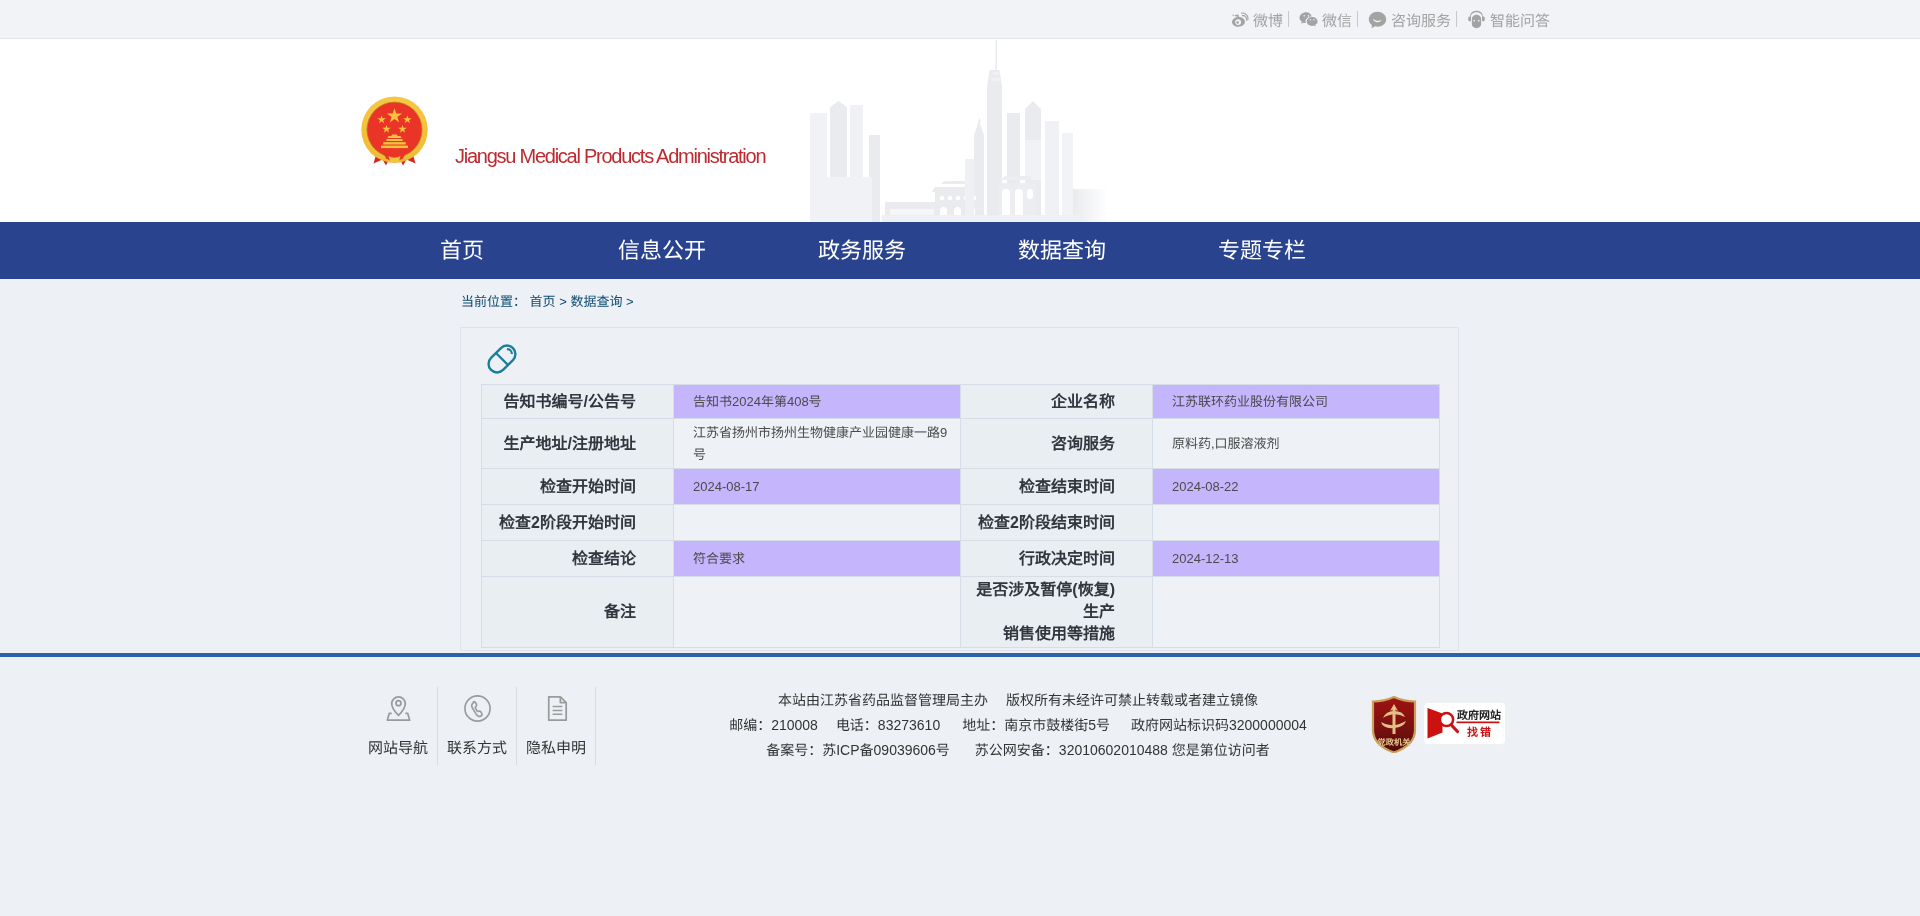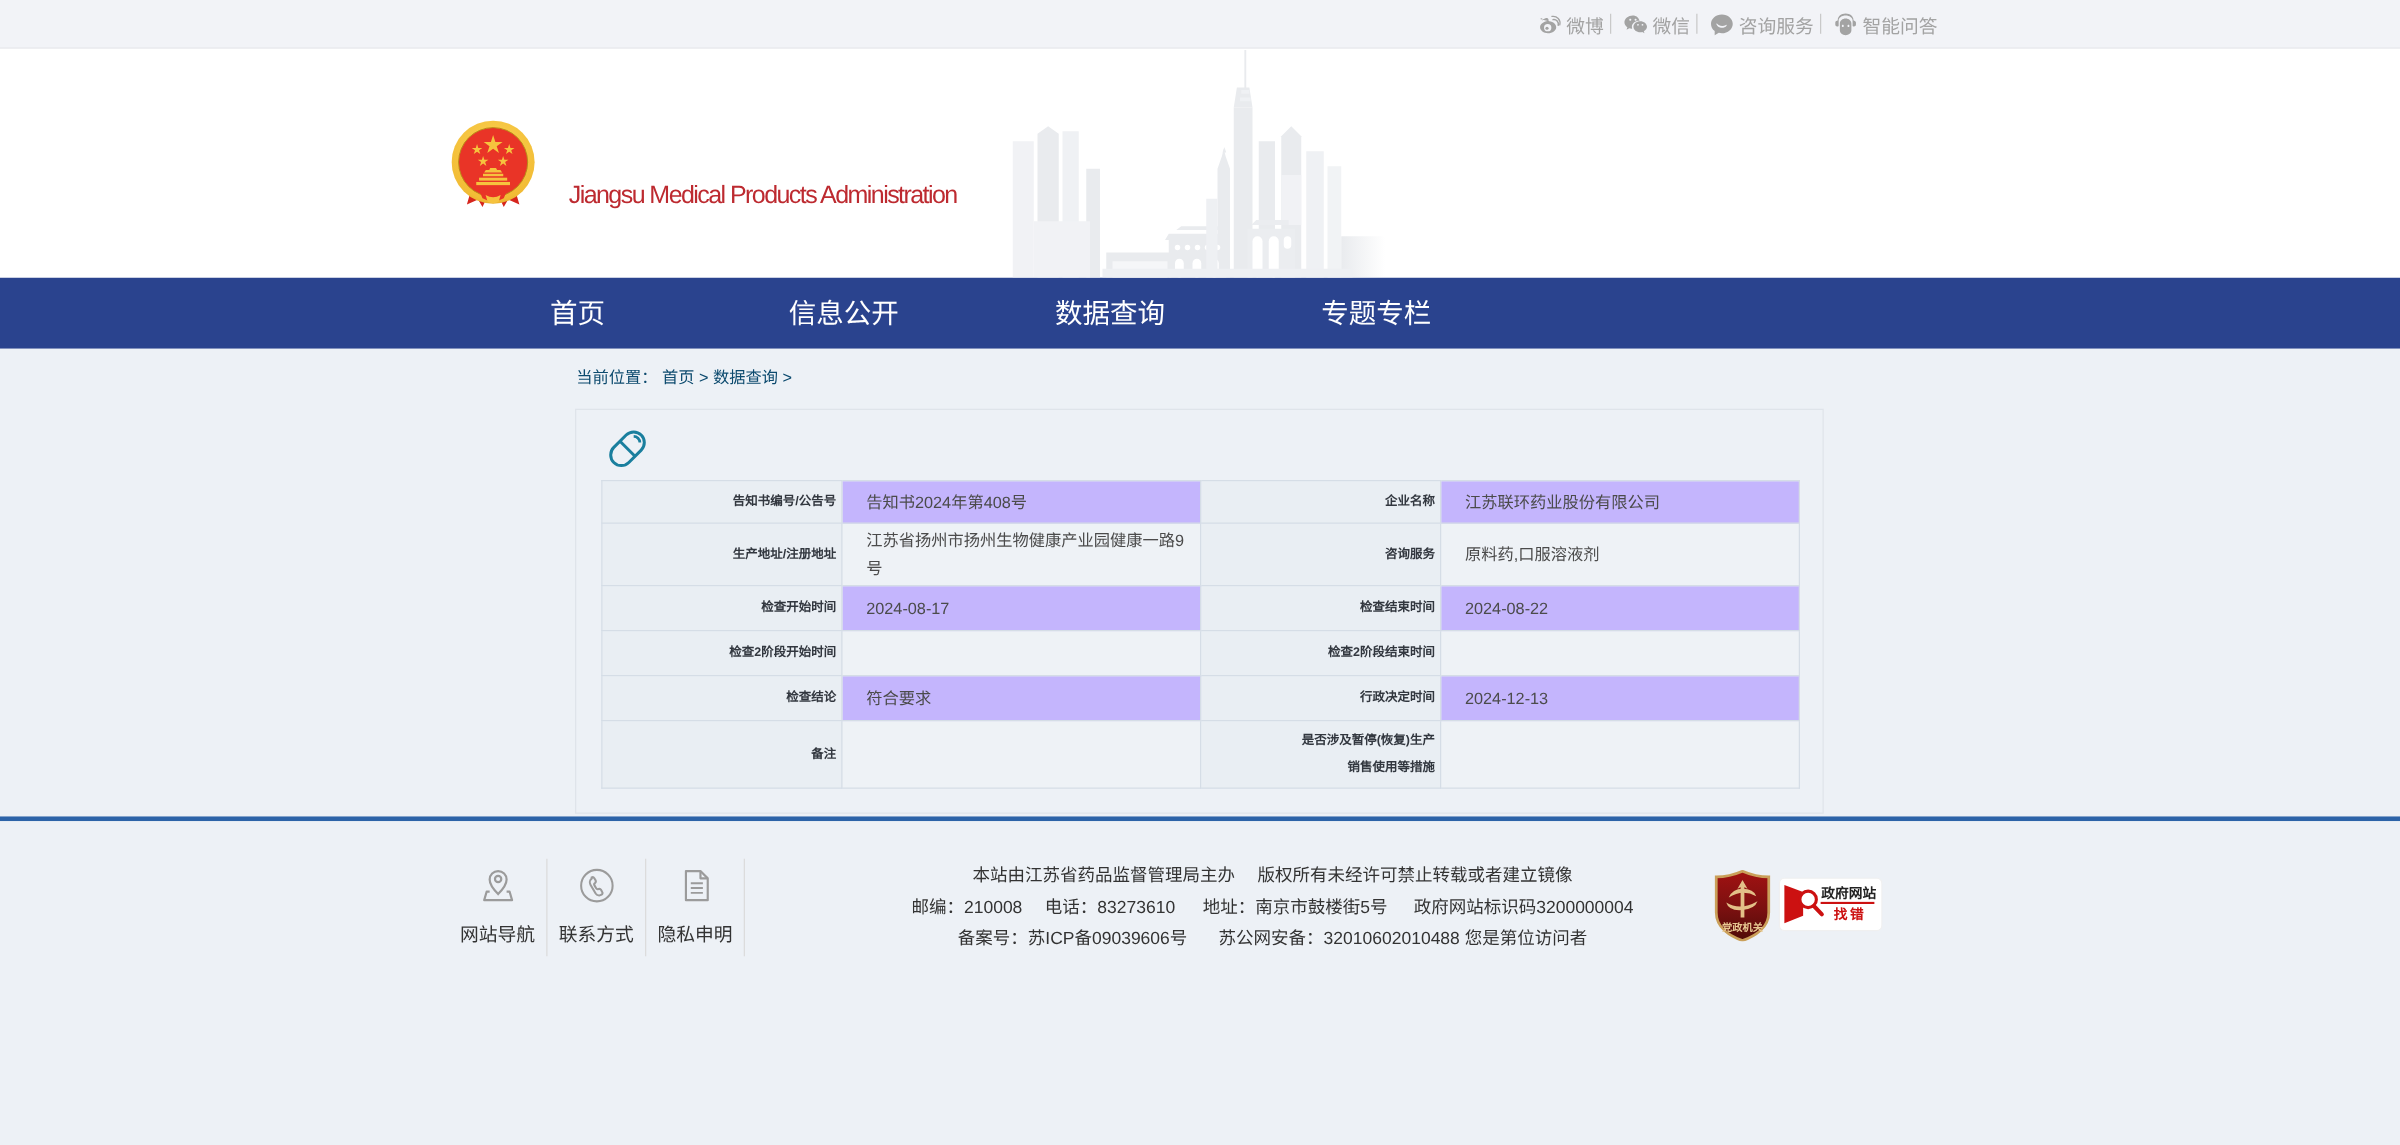--- a/index.html
+++ b/index.html
@@ -9,29 +9,29 @@
 .topbar-inner { position:absolute; right:370px; top:0; height:38px; display:flex; align-items:center; color:#a3a3a3; font-size:15px; }
 .topbar-inner .it { display:flex; align-items:center; }
 .topbar-inner .ic { width:19px; height:19px; margin-right:4px; }
 .topbar-inner .sep { width:1px; height:16px; background:#c9c9c9; margin:0 10px 0 5px; }
 .header { height:183px; background:#fff; position:relative; }
 .skyline { position:absolute; left:810px; bottom:0; }
 .emblem { position:absolute; left:361px; top:57px; width:67px; height:71px; }
 .title-cn { position:absolute; left:453px; top:58px; color:#bd2a30; font-size:35px; font-weight:bold; white-space:nowrap; }
 .title-en { position:absolute; left:455px; top:106px; color:#bd2a30; font-size:20px; font-weight:normal; letter-spacing:-1.25px; white-space:nowrap; }
 .nav { height:57px; background:#2a438e; }
-.nav-inner { margin-left:362px; display:flex; height:57px;gap:13px; }
+.nav-inner { margin-left:362px; display:flex; height:57px; }
 .nav-inner a { width:200px; text-align:center; line-height:57px; color:#fff; font-size:22px; text-decoration:none; }
 .main { background:#edf1f6; height:374px; position:relative; }
 .crumb { position:absolute; left:461px; top:12px; font-size:13px; color:#0c4a6e; }
 .card { position:absolute; left:460px; top:48px; width:999px; height:324px; border:1px solid #dfe4ea; }
 .pill { position:absolute; left:24px; top:14px; width:34px; height:34px; }
 .tbl { position:absolute; left:20px; top:56px; width:958px; border-collapse:collapse; table-layout:fixed; }
 .tbl td { border:1px solid #d5dde6; font-size:13px; vertical-align:middle; line-height:22px; }
-.tbl td.lbl { background:#e9eef3; font-weight:bold; font-size:10px; color:#32373f; text-align:right; padding:2px 4px 2px 6px; }
+.tbl td.lbl { background:#e9eef3; font-weight:bold; font-size:16px; color:#32373f; text-align:right; padding:2px 37px 2px 6px; }
 .tbl td.val { color:#4b4b4b; padding:2px 10px 2px 19px; }
 .tbl tr.odd td.val { background:#c4b5fd; }
 .tbl tr.even td.val { background:#eef2f6; }
 .blueline { height:4px; background:#2c63a8; }
 .footer { background:#edf1f6; height:259px; position:relative; color:#333; }
 .f-links { position:absolute; left:359px; top:28px; display:flex; }
 .f-links .fl { width:78px; text-align:center; font-size:15px; color:#333; }
 .f-links .fl .fic { width:31px; height:31px; margin:8px auto 12px; display:block; }
 .f-links .fsep { width:1px; background:#dcdcdc; height:78px; margin-top:2px; }
 .f-mid { position:absolute; left:643px; width:750px; top:31px; text-align:center; font-size:14px; line-height:25px; color:#333; }
@@ -147,20 +147,21 @@
     </g>
     <path d="M22 55.5 q11.5 6.5 23 0 l-3 7 q-8.5 5 -17 0z" fill="#e93427"></path>
     <path d="M27.5 60 q6 3.5 12 0 l-1.5 5.2 q-4.5 2.8 -9 0z" fill="#f6c33e"></path>
   </svg>
   <div class="title-en">Jiangsu Medical Products Administration</div>
 </div>
 <div class="nav">
   <div class="nav-inner">
     <a>首页</a>
       <a>信息公开</a>
+      <a>政务服务</a>
       <a>数据查询</a>
       <a>专题专栏</a>
   </div>
 </div>
 <div class="main">
   <div class="crumb">当前位置：&nbsp;首页&nbsp;&gt;&nbsp;数据查询&nbsp;&gt;</div>
   <div class="card">
     <svg class="pill" viewBox="0 0 34 34" fill="none" stroke="#1a7f9e" stroke-width="2.4">
         <g transform="rotate(45 17 17)">
           <rect x="8.5" y="1.5" width="17" height="31" rx="8.5"></rect>

